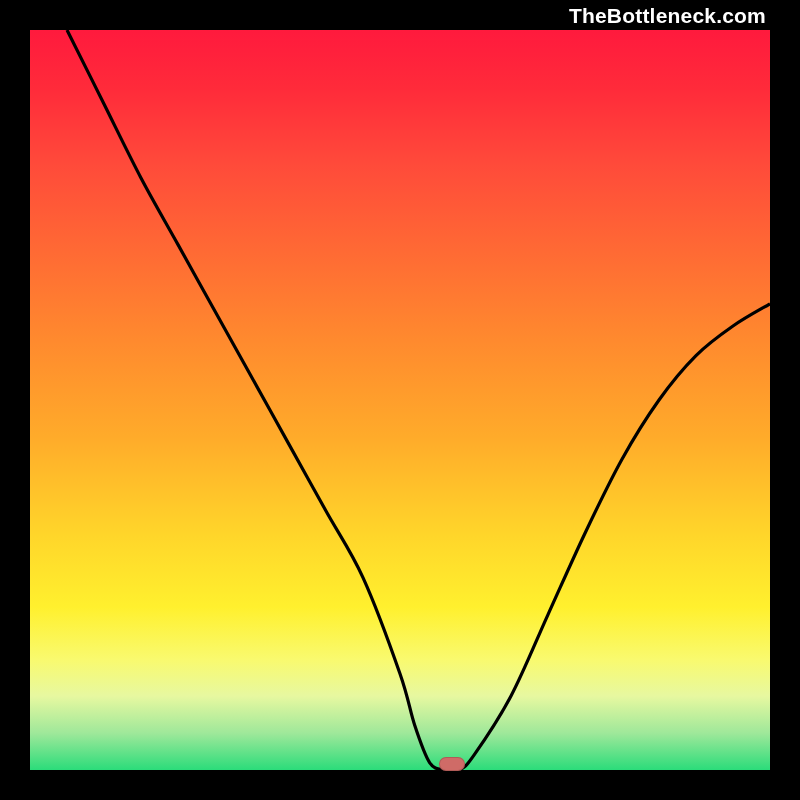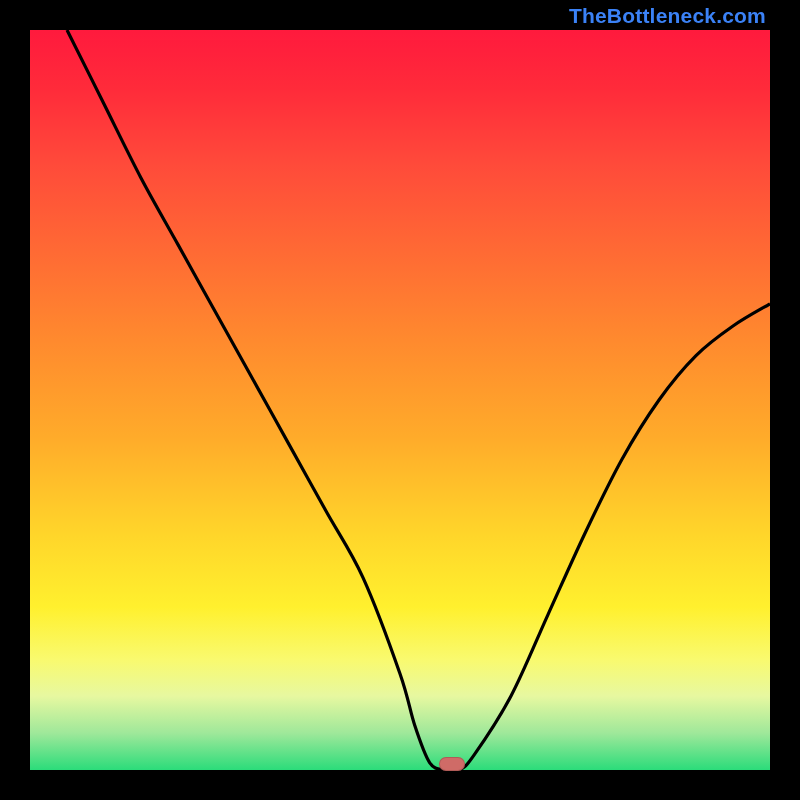--- a/index.html
+++ b/index.html
@@ -36,21 +36,21 @@
       #f9fa6e 85%,
       #e7f8a0 90%,
       #9fe89a 95%,
       #2bdc7a 100%
     );
   }
   .watermark {
     position: absolute;
     top: 4px;
     right: 34px;
-    color: #3b82f6;
+    color: #ffffff;
     font-size: 21px;
     font-weight: 600;
     letter-spacing: 0.2px;
     user-select: none;
   }
   svg.curve {
     position: absolute;
     left: 0;
     top: 0;
     width: 740px;

